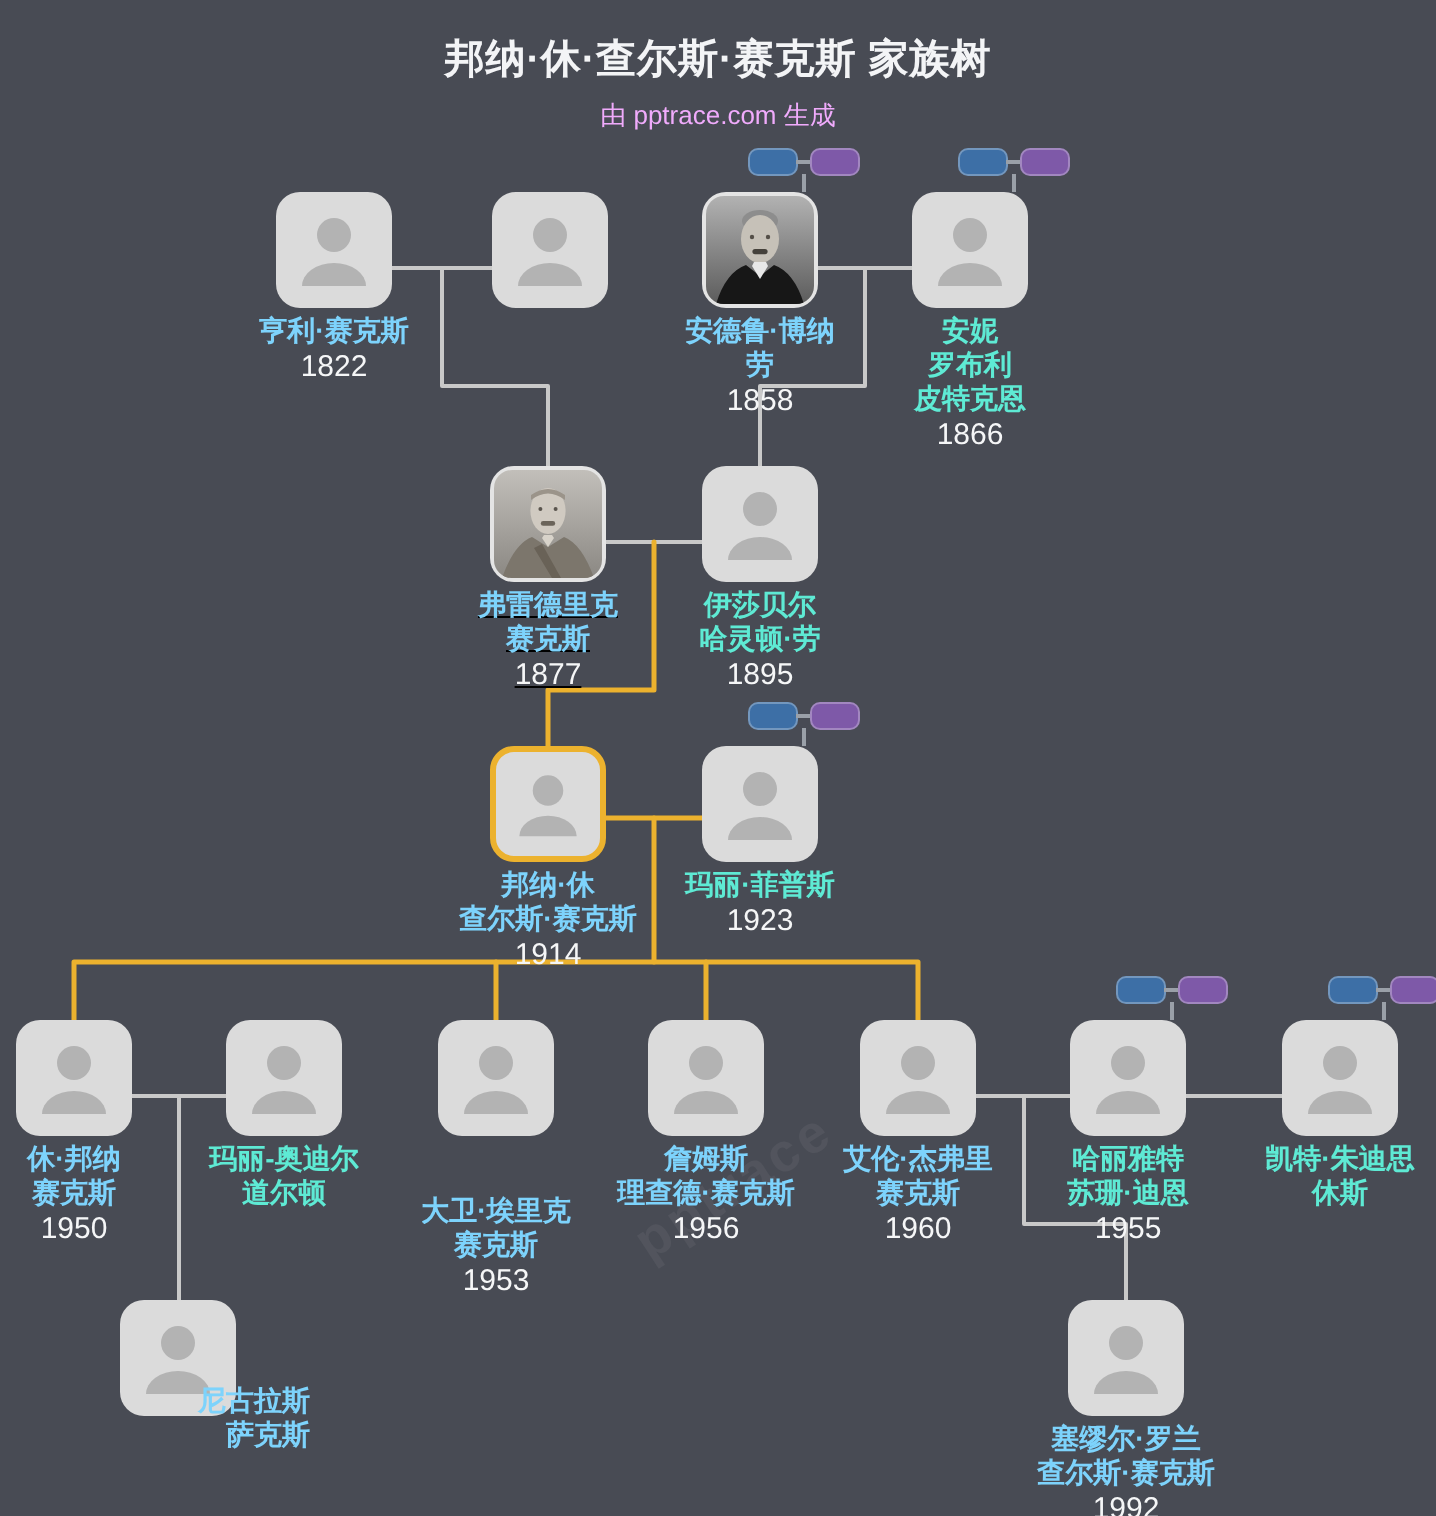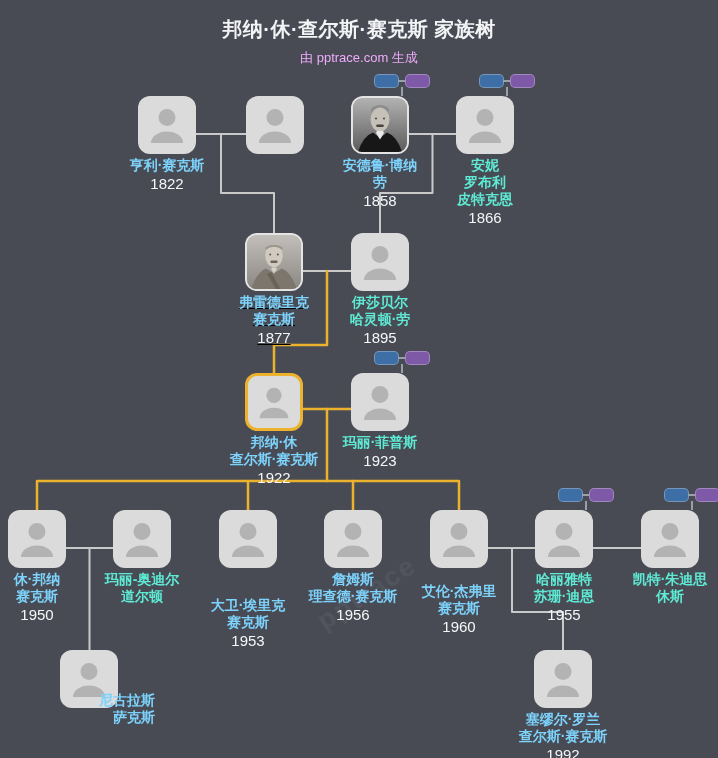--- a/index.html
+++ b/index.html
@@ -173,21 +173,21 @@
     </div>
     <div class="person focal" style="left: 245px; top: 373px;">
       <svg viewBox="0 0 58 58">
         <circle cx="29" cy="21.5" r="8.5" fill="#b3b3b3"></circle>
         <path d="M13,47 A16,11.5 0 0 1 45,47 Z" fill="#b3b3b3"></path>
       </svg>
     </div>
     <div class="plabel" style="left: 208px; top: 434px;">
       <div class="nm male">邦纳·休</div>
       <div class="nm male">查尔斯·赛克斯</div>
-      <div class="yr">1922</div>
+      <div class="yr">1914</div>
     </div>
     <div class="person" style="left: 351px; top: 373px;">
       <svg viewBox="0 0 58 58">
         <circle cx="29" cy="21.5" r="8.5" fill="#b3b3b3"></circle>
         <path d="M13,47 A16,11.5 0 0 1 45,47 Z" fill="#b3b3b3"></path>
       </svg>
     </div>
     <div class="plabel" style="left: 314px; top: 434px;">
       <div class="nm female">玛丽·菲普斯</div>
       <div class="yr">1923</div>
@@ -240,21 +240,21 @@
       <div class="nm male">詹姆斯</div>
       <div class="nm male">理查德·赛克斯</div>
       <div class="yr">1956</div>
     </div>
     <div class="person" style="left: 430px; top: 510px;">
       <svg viewBox="0 0 58 58">
         <circle cx="29" cy="21.5" r="8.5" fill="#b3b3b3"></circle>
         <path d="M13,47 A16,11.5 0 0 1 45,47 Z" fill="#b3b3b3"></path>
       </svg>
     </div>
-    <div class="plabel" style="left: 393px; top: 583px;">
+    <div class="plabel" style="left: 393px; top: 571px;">
       <div class="nm male">艾伦·杰弗里</div>
       <div class="nm male">赛克斯</div>
       <div class="yr">1960</div>
     </div>
     <div class="person" style="left: 535px; top: 510px;">
       <svg viewBox="0 0 58 58">
         <circle cx="29" cy="21.5" r="8.5" fill="#b3b3b3"></circle>
         <path d="M13,47 A16,11.5 0 0 1 45,47 Z" fill="#b3b3b3"></path>
       </svg>
     </div>

